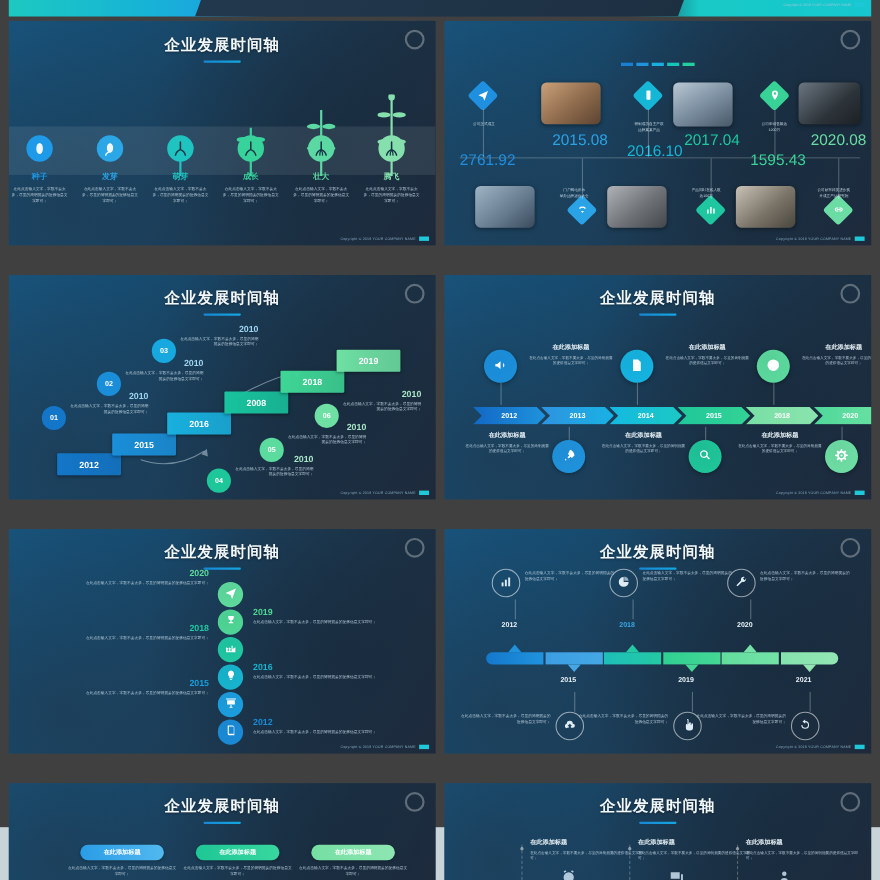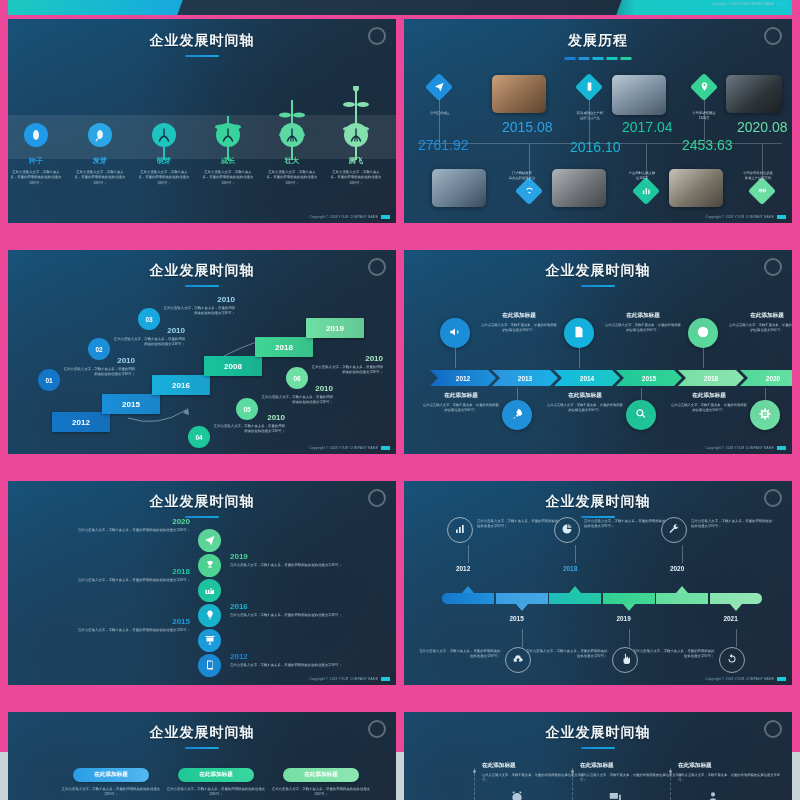--- a/index.html
+++ b/index.html
@@ -1,17 +1,17 @@
 <!DOCTYPE html>
 <html><head>
 <meta charset="utf-8">
 <style>
   * { box-sizing: border-box; margin:0; padding:0; }
   html,body { width:800px; height:800px; background:#c9d4d9; font-family:"Liberation Sans","DejaVu Sans",sans-serif; overflow:hidden; }
-  .page { position:relative; width:800px; height:752px; background:#ec4899; }
+  .page { position:relative; width:800px; height:752px; background:#404040; }
 
   
   .slide{ position:absolute; overflow:hidden;
     background:
       radial-gradient(circle at 78% 55%, rgba(24,44,62,.85) 0%, rgba(24,44,62,0) 55%),
       radial-gradient(circle at 12% 82%, rgba(29,62,88,.85) 0%, rgba(29,62,88,0) 50%),
       linear-gradient(120deg,#18547d 0%,#164d72 22%,#1b3f5b 48%,#1d3246 72%,#20293a 100%);
   }
   .slide .corner-ring{ position:absolute; right:10px; top:8px; width:18px; height:18px;
     border:2.5px solid rgba(255,255,255,.30); border-radius:50%; }
@@ -192,21 +192,20 @@
             </svg></div>
           <div class="glabel" style="color:#85e0ae">腾飞</div>
           <div class="gdesc">在此点击输入文字，字数不要太多，尽量的简明扼要的提炼信息文字即可；</div>
         </div>
       </div>
     <div class="copy"><span>Copyright © 2018 YOUR COMPANY NAME</span><span class="sq"></span></div>
   </div>
 
   <div class="slide" id="s2">
     <div class="corner-ring"></div>
-    <div class="title" style="top:13px;font-size:14px;">发展历程</div>
     <div style="position:absolute;top:38px;left:50%;transform:translateX(-50%);display:flex;gap:3px;">
       <i style="display:block;width:11px;height:3px;background:#1a7fd0;"></i>
       <i style="display:block;width:11px;height:3px;background:#1f93dc;"></i>
       <i style="display:block;width:11px;height:3px;background:#17b0df;"></i>
       <i style="display:block;width:11px;height:3px;background:#16c4b8;"></i>
       <i style="display:block;width:11px;height:3px;background:#23cf9c;"></i>
     </div>
     <div class="axis"></div>
     <div id="s2-items">
         <div class="photo" style="left: 88px; top: 56px; width: 54px; height: 38px; background: linear-gradient(140deg, rgb(202, 160, 122), rgb(141, 106, 76) 55%, rgb(93, 68, 49));"></div>
@@ -235,21 +234,21 @@
         <div class="yr2" style="left: 98px; top: 100px; color: rgb(42, 162, 230);">2015.08</div>
         <div class="cap2" style="left: 90px; top: 152px;">门户网站发布<br>举办品牌运营大会</div>
         <div class="stem" style="left: 125px; top: 125px; height: 37px;"></div>
         <div class="dia" style="left: 175px; top: 58px; background: rgb(22, 182, 214);">
           <span style="transform:rotate(-45deg);display:flex;align-items:center;justify-content:center;width:100%;height:100%">
             <span><svg width="11" height="11" viewBox="0 0 24 24" fill="#fff">
                 <rect x="8" y="3" width="8" height="18" rx="1.5"></rect>
               </svg></span>
           </span>
         </div>
-        <div class="yr2" style="left: 166px; top: 120px; color: rgb(22, 182, 214);">2016.10</div>
+        <div class="yr2" style="left: 166px; top: 110px; color: rgb(22, 182, 214);">2016.10</div>
         <div class="cap2" style="left: 158px; top: 92px;">研制成功自主产权<br>品牌某某产品</div>
         <div class="stem" style="left: 185px; top: 80px; height: 44px;"></div>
         <div class="dia" style="left: 232px; top: 162px; background: rgb(30, 199, 159);">
           <span style="transform:rotate(-45deg);display:flex;align-items:center;justify-content:center;width:100%;height:100%">
             <span><svg width="11" height="11" viewBox="0 0 24 24" fill="#fff">
                 <rect x="4" y="12" width="3" height="8"></rect>
                 <rect x="10" y="7" width="3" height="13"></rect>
                 <rect x="16" y="10" width="3" height="10"></rect>
               </svg></span>
           </span>
@@ -257,21 +256,21 @@
         <div class="yr2" style="left: 218px; top: 100px; color: rgb(30, 199, 159);">2017.04</div>
         <div class="cap2" style="left: 210px; top: 152px;">产品同时在线人数<br>达100万</div>
         <div class="stem" style="left: 242px; top: 125px; height: 37px;"></div>
         <div class="dia" style="left: 290px; top: 58px; background: rgb(56, 210, 150);">
           <span style="transform:rotate(-45deg);display:flex;align-items:center;justify-content:center;width:100%;height:100%">
             <span><svg width="11" height="11" viewBox="0 0 24 24" fill="#fff">
                 <path d="M12 3a6 6 0 00-6 6c0 4.5 6 12 6 12s6-7.5 6-12a6 6 0 00-6-6zm0 8a2.5 2.5 0 110-5 2.5 2.5 0 010 5z"></path>
               </svg></span>
           </span>
         </div>
-        <div class="yr2" style="left: 278px; top: 118px; color: rgb(56, 210, 150);">2453.63</div>
+        <div class="yr2" style="left: 278px; top: 118px; color: rgb(56, 210, 150);">1595.43</div>
         <div class="cap2" style="left: 272px; top: 92px;">公司年销售额达<br>1200万</div>
         <div class="stem" style="left: 300px; top: 80px; height: 44px;"></div>
         <div class="dia" style="left: 348px; top: 162px; background: rgb(106, 220, 164);">
           <span style="transform:rotate(-45deg);display:flex;align-items:center;justify-content:center;width:100%;height:100%">
             <span><svg width="11" height="11" viewBox="0 0 24 24" fill="#fff">
                 <path d="M4 12a4 4 0 014-4h3v2H8a2 2 0 000 4h3v2H8a4 4 0 01-4-4zm9-4h3a4 4 0 010 8h-3v-2h3a2 2 0 000-4h-3V8zM8 11h8v2H8z"></path>
               </svg></span>
           </span>
         </div>
         <div class="yr2" style="left: 333px; top: 100px; color: rgb(106, 220, 164);">2020.08</div>

